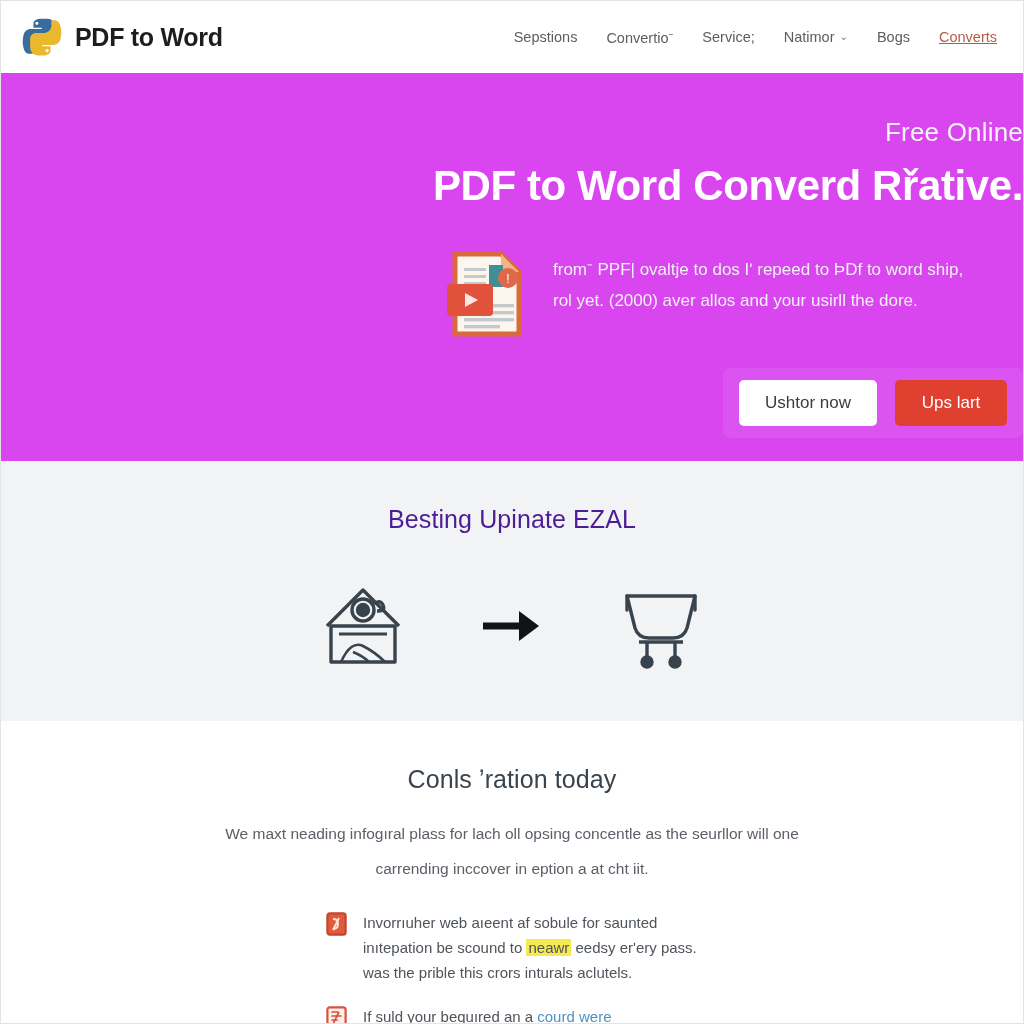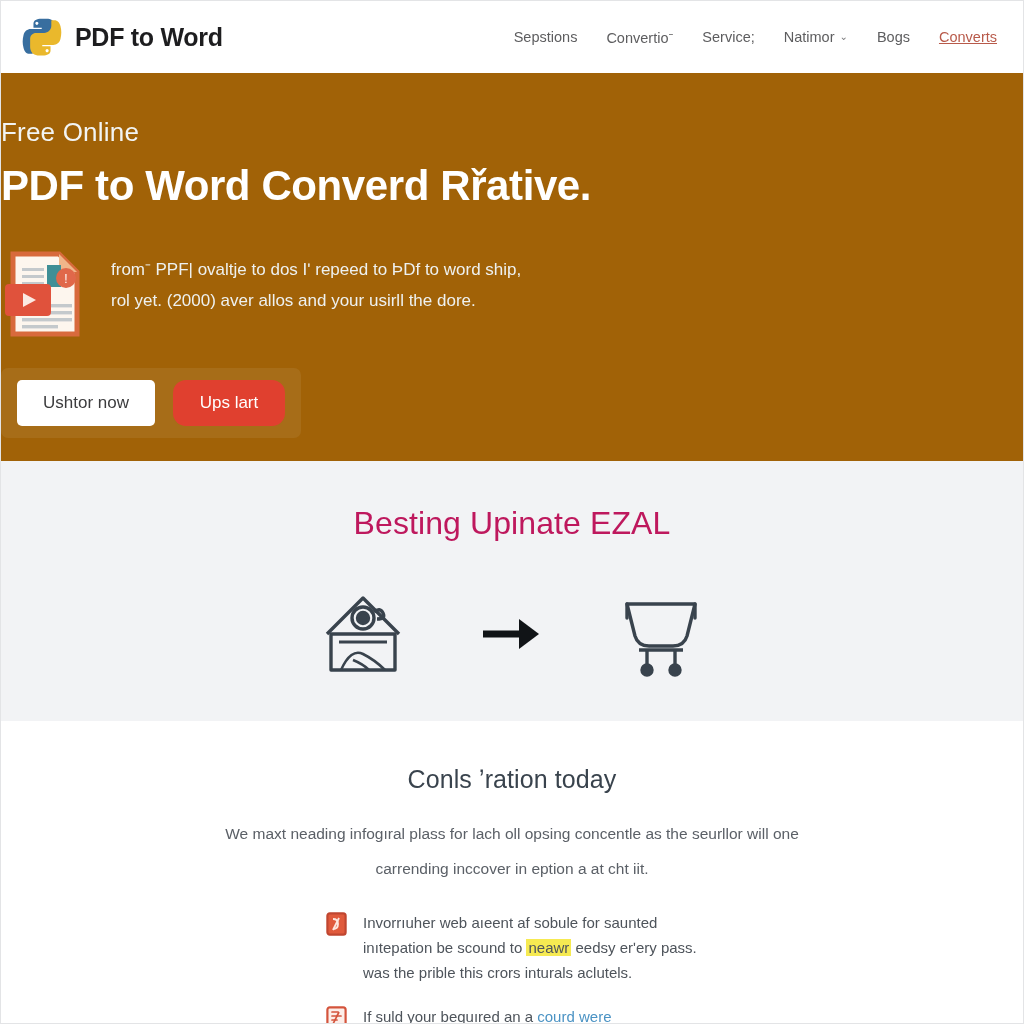--- a/index.html
+++ b/index.html
@@ -75,25 +75,25 @@
   .caret {
     display: inline-block;
     font-size: 10px;
     line-height: 1;
     color: #7a7a7c;
   }
 
   
   .hero {
     height: 388px;
-    background: #a16207;
+    background: #d946ef;
     position: relative;
     display: flex;
     flex-direction: column;
-    align-items: flex-start;
+    align-items: flex-end;
     padding-top: 44px;
   }
 
   .hero-eyebrow {
     font-size: 26px;
     color: #f2f4f3;
     font-weight: normal;
     letter-spacing: 0.2px;
   }
 
@@ -153,36 +153,35 @@
   .btn-light {
     background: #ffffff;
     color: #3c3c3e;
     min-width: 132px;
   }
 
   .btn-red {
     background: #e0402f;
     color: #ffffff;
     min-width: 112px;
-    border-radius: 13px;
   }
 
   
   .steps {
     height: 260px;
     background: #f2f3f5;
     display: flex;
     flex-direction: column;
     align-items: center;
     padding-top: 44px;
   }
 
   .steps-title {
-    font-size: 32px;
-    color: #be185d;
+    font-size: 25px;
+    color: #4c1d95;
     letter-spacing: 0.1px;
   }
 
   .steps-row {
     margin-top: 48px;
     display: flex;
     align-items: center;
     gap: 72px;
   }
 

